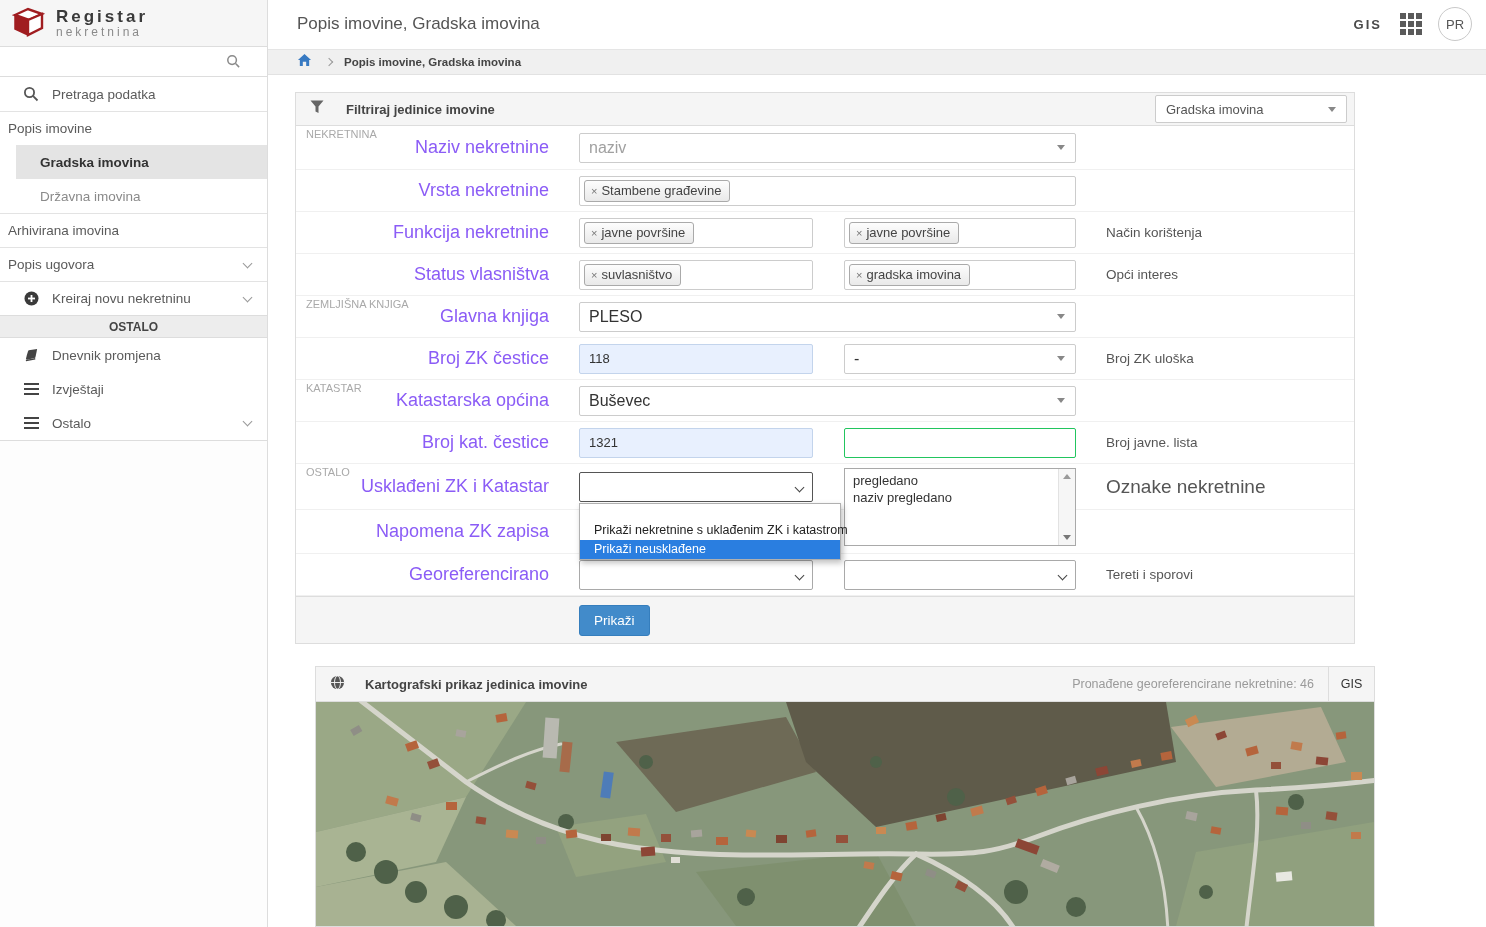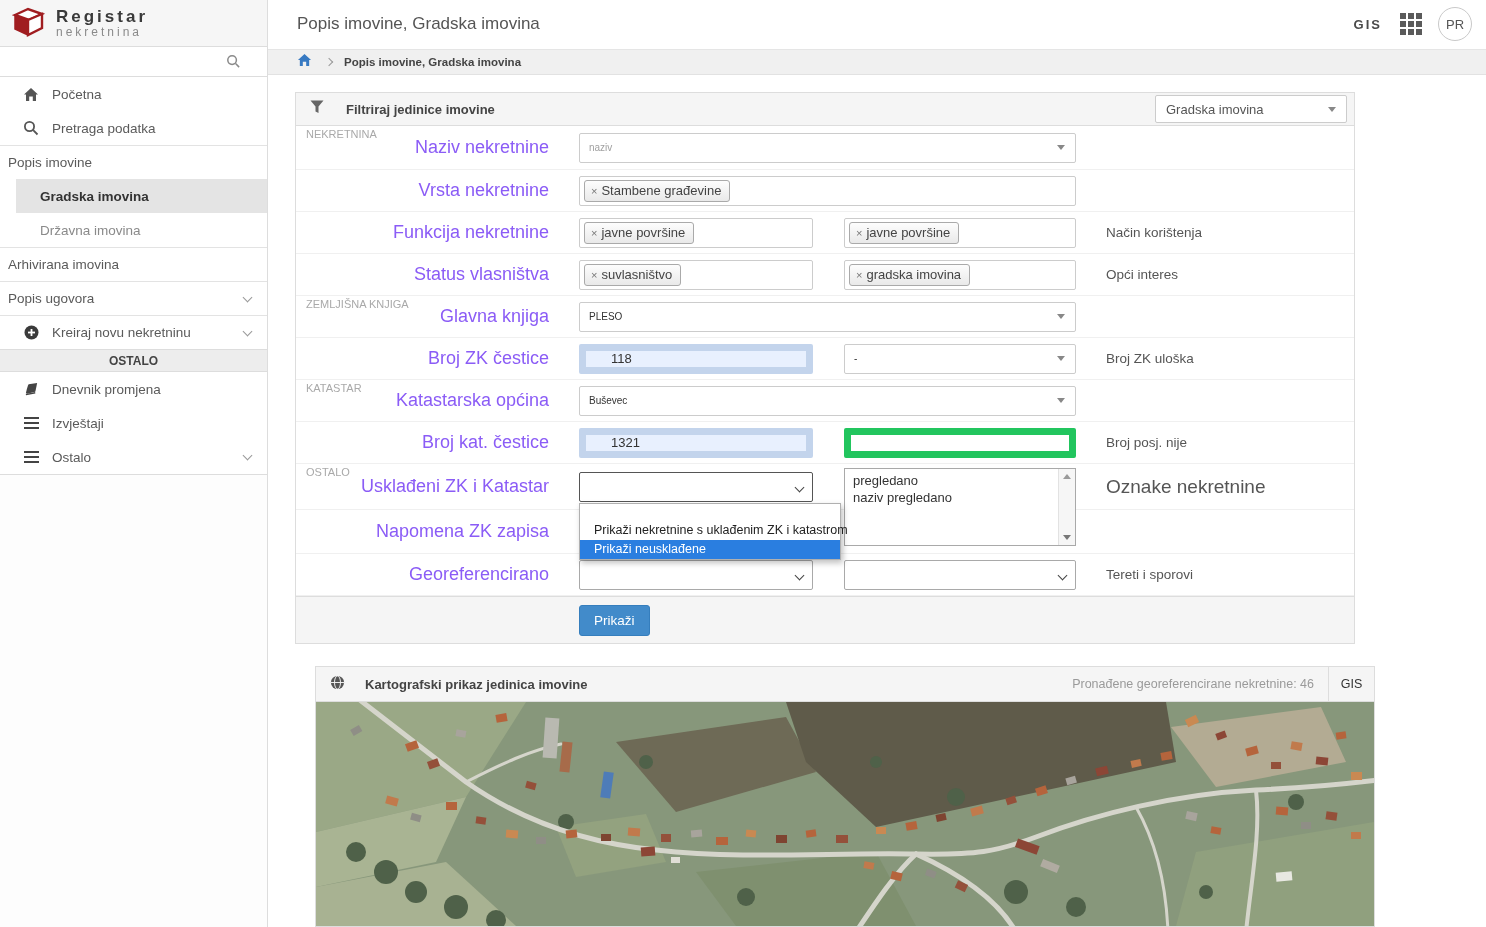--- a/index.html
+++ b/index.html
@@ -60,24 +60,24 @@
   .f2 { margin-left:31px; width:232px; }
   .fwide { margin-left:30px; width:497px; }
   .rlabel { margin-left:30px; font-size:13.5px; color:#555; }
   .rlabel-solo { margin-left:293px; font-size:19px; color:#555; }
 
   .tbox { height:30px; border:1px solid #ccc; border-radius:2px; background:#fff; display:flex; align-items:center; padding:0 4px; }
   .chip { display:flex; align-items:center; border:1px solid #aaa; border-radius:3px; background:linear-gradient(#fdfdfd,#e9e9e9); height:22px; padding:0 8px 0 6px; font-size:13px; color:#444; }
   .chip .x { color:#777; font-size:11px; margin-right:4px; cursor:pointer; }
 
   .combo { height:30px; border:1px solid #ccc; border-radius:2px; background:#fff; position:relative; display:flex; align-items:center; }
-  .combo input { border:none; outline:none; width:100%; height:100%; padding:0 24px 0 9px; font-size:10px; color:#333; font-family:inherit; background:transparent; }
+  .combo input { border:none; outline:none; width:100%; height:100%; padding:0 24px 0 9px; font-size:16px; color:#333; font-family:inherit; background:transparent; }
   .combo input::placeholder { color:#a0a0a0; }
   .combo .caret { position:absolute; right:10px; }
-  .tinput { height:30px; border:7px solid #22c55e; border-radius:2px; width:100%; padding:0 25px; font-size:13px; color:#333; font-family:inherit; outline:none; background:#fff; }
+  .tinput { height:30px; border:1px solid #22c55e; border-radius:2px; width:100%; padding:0 9px; font-size:13px; color:#333; font-family:inherit; outline:none; background:#fff; }
   .tinput.hl { background:#e8f0fe; border-color:#c3d4ec; }
 
   .nselect { height:30px; border:1px solid #a9a9a9; border-radius:2px; background:#fff; position:relative; cursor:pointer; }
   .nselect.focused { border-color:#555; }
   .vcaret { position:absolute; right:9px; top:11px; width:7px; height:7px; border-right:1.6px solid #444; border-bottom:1.6px solid #444; transform:rotate(45deg); }
 
   .listbox { position:absolute; left:548px; top:342px; width:232px; height:78px; border:1px solid #a9a9a9; background:#fff; display:flex; z-index:5; }
   .lb-opts { flex:1; padding:3px 0; }
   .lb-opt { font-size:13px; color:#333; padding:1px 8px; cursor:pointer; }
   .lb-scroll { width:17px; background:#f6f6f6; border-left:1px solid #e2e2e2; position:relative; }
@@ -127,28 +127,20 @@
         <svg width="15" height="15" viewBox="0 0 16 16">
             <circle cx="6.5" cy="6.5" r="4.6" fill="none" stroke="#8a8a8a" stroke-width="1.6"></circle>
             <line x1="10.2" y1="10.2" x2="14" y2="14" stroke="#8a8a8a" stroke-width="1.6"></line>
           </svg>
       </span>
     </div>
 
     <div class="menu">
       <div class="mi">
         <span class="ic">
-          <svg width="16" height="15" viewBox="0 0 16 15">
-              <path d="M8 1 L15 7.5 L13 7.5 L13 14 L9.8 14 L9.8 9.5 L6.2 9.5 L6.2 14 L3 14 L3 7.5 L1 7.5 Z" fill="#555"></path>
-            </svg>
-        </span>
-        <span class="lbl">Početna</span>
-      </div>
-      <div class="mi">
-        <span class="ic">
           <svg width="16" height="16" viewBox="0 0 16 16">
               <circle cx="6.5" cy="6.5" r="4.6" fill="none" stroke="#555" stroke-width="1.8"></circle>
               <line x1="10.2" y1="10.2" x2="14.5" y2="14.5" stroke="#555" stroke-width="1.8"></line>
             </svg>
         </span>
         <span class="lbl">Pretraga podatka</span>
       </div>
 
       <div class="mi plain group-top">
         <span class="lbl">Popis imovine</span>
@@ -348,21 +340,21 @@
           </div>
 
           <div class="frow">
             <span class="flabel">Broj kat. čestice</span>
             <div class="f1">
               <input class="tinput hl" value="1321" style="">
             </div>
             <div class="f2">
               <input class="tinput" style="">
             </div>
-            <span class="rlabel">Broj posj. nije</span>
+            <span class="rlabel">Broj javne. lista</span>
           </div>
 
           <div class="frow" style="min-height:46px;">
             <span class="sect">OSTALO</span>
             <span class="flabel">Usklađeni ZK i Katastar</span>
             <div class="nselect focused f1">
               <span class="vcaret"></span>
             </div>
             <span class="rlabel-solo">Oznake nekretnine</span>
           </div>

